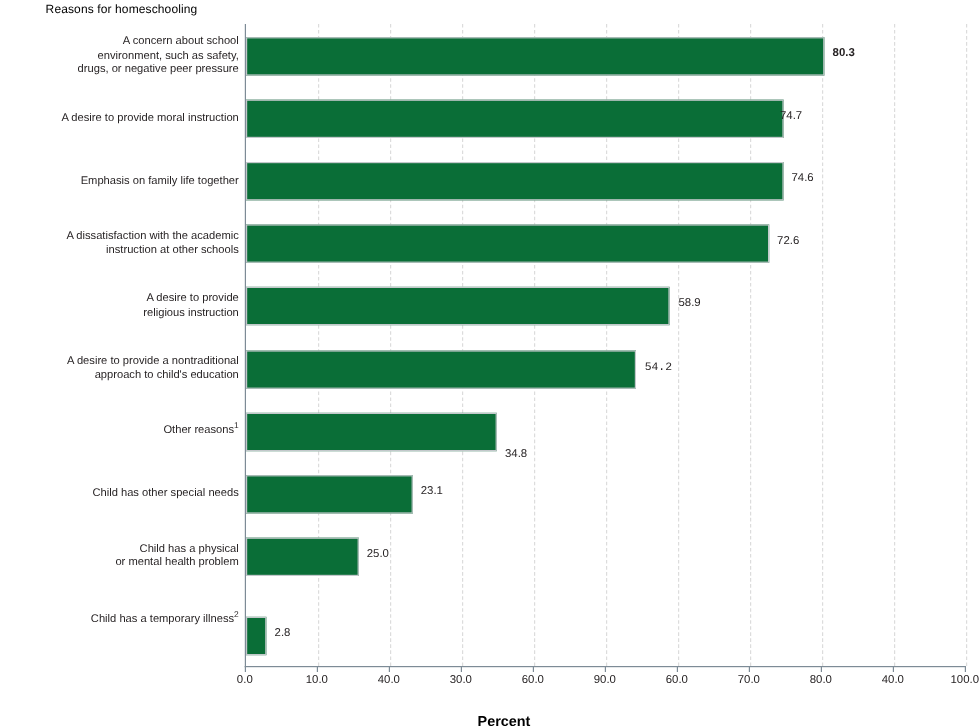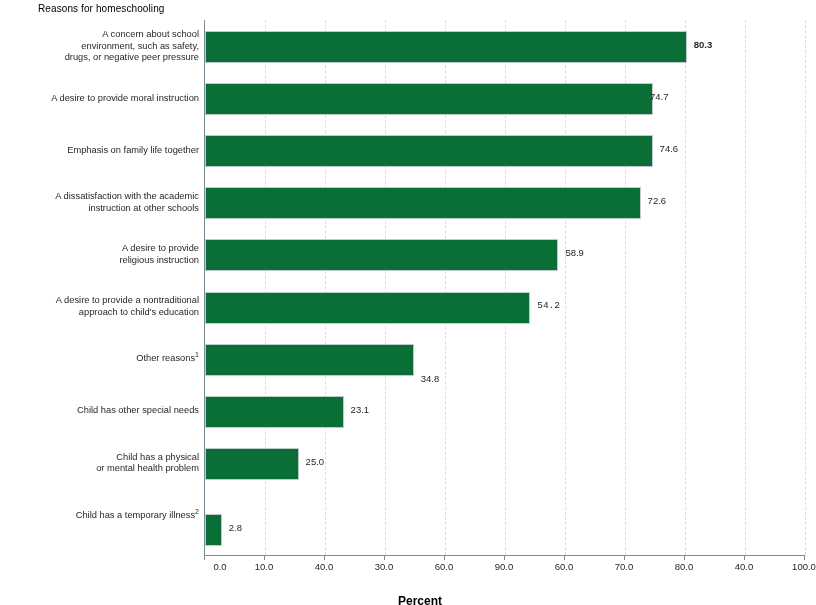--- a/index.html
+++ b/index.html
@@ -215,21 +215,21 @@
       <div class="cat-label" style="top: 451.7px;">
         <div>Child has a physical</div>
         <div>or mental health problem</div>
       </div>
       <div class="cat-label" style="top: 509.6px;">
         <div>Child has a temporary illness<sup>2</sup></div>
       </div>
     </div>
   <div id="x-ticks">
       <div class="tick-mark" style="left: 204px;"></div>
-      <div class="tick-label" style="left: 220px;">0.0</div>
+      <div class="tick-label" style="left: 204px;">0.0</div>
       <div class="tick-mark" style="left: 264px;"></div>
       <div class="tick-label" style="left: 264px;">10.0</div>
       <div class="tick-mark" style="left: 324px;"></div>
       <div class="tick-label" style="left: 324px;">40.0</div>
       <div class="tick-mark" style="left: 384px;"></div>
       <div class="tick-label" style="left: 384px;">30.0</div>
       <div class="tick-mark" style="left: 444px;"></div>
       <div class="tick-label" style="left: 444px;">60.0</div>
       <div class="tick-mark" style="left: 504px;"></div>
       <div class="tick-label" style="left: 504px;">90.0</div>

